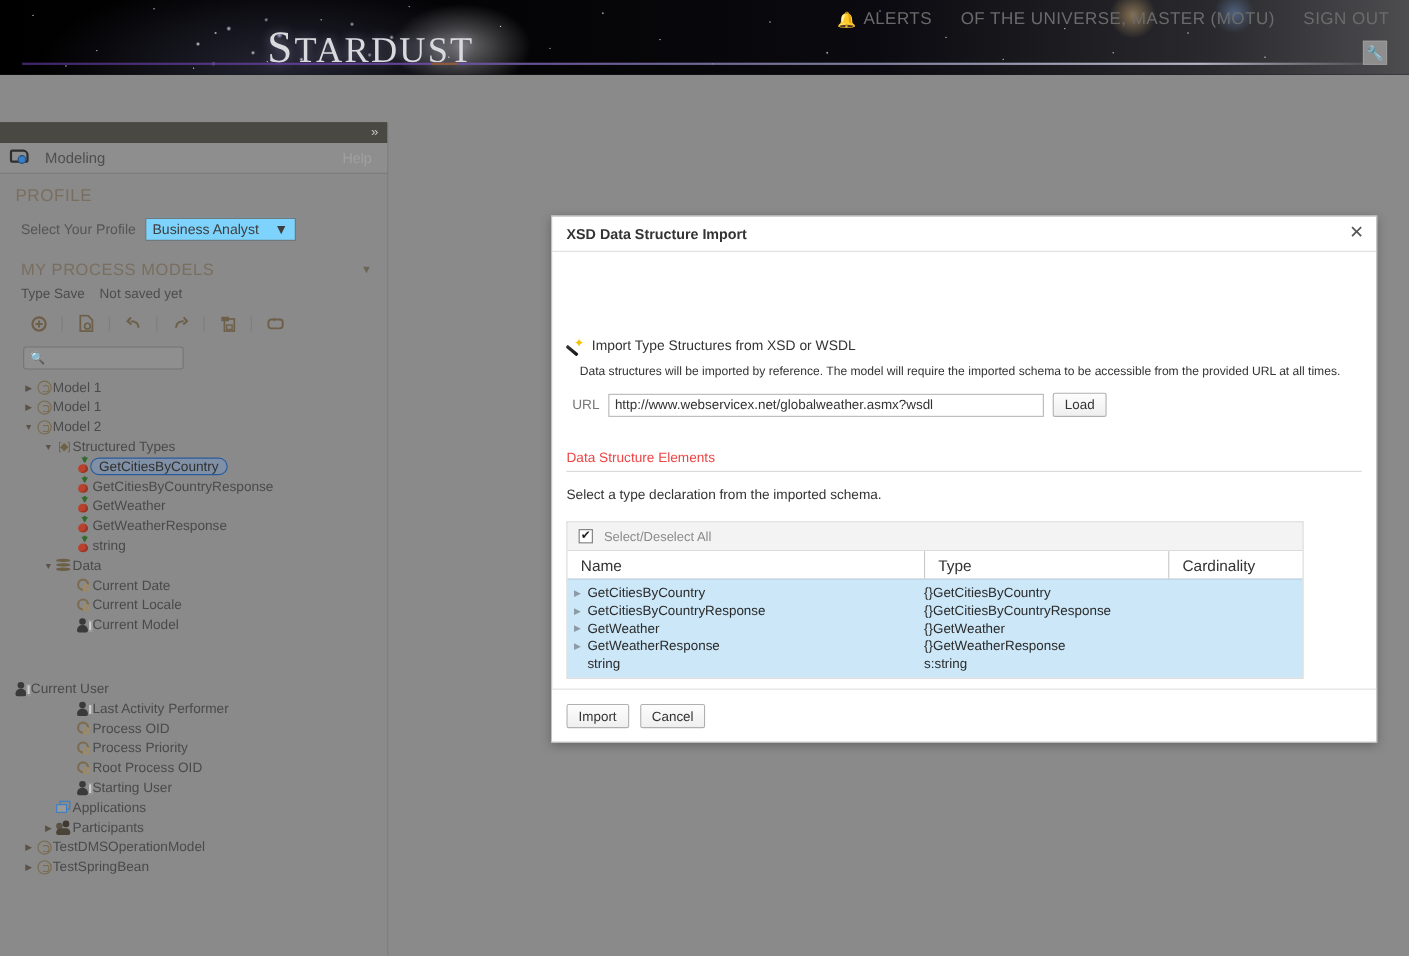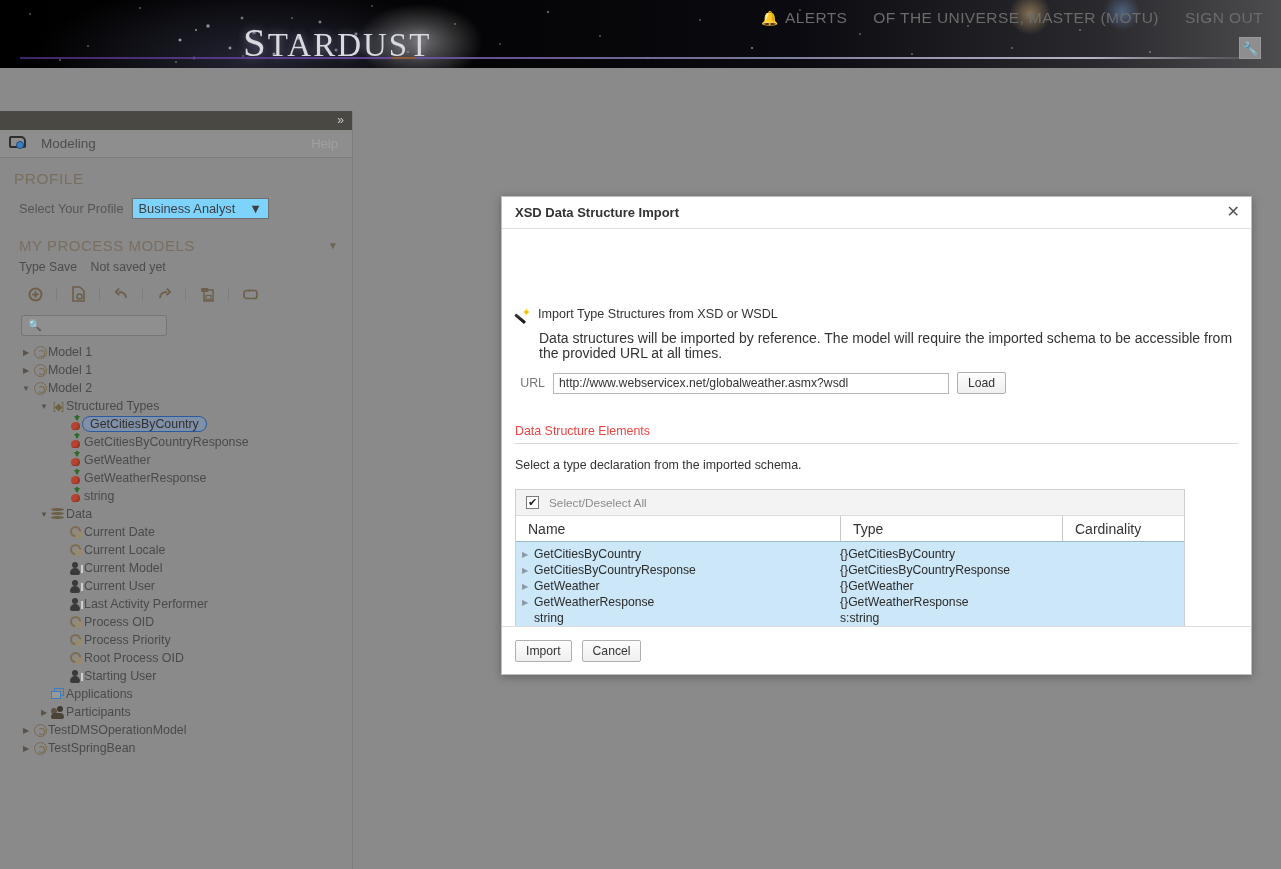--- a/index.html
+++ b/index.html
@@ -241,21 +241,21 @@
   .wand {
     width: 16px; height: 16px; position: relative; flex: none; margin-top: 1px;
   }
   .wand .stick {
     position: absolute; left: 0px; top: 5px; width: 13px; height: 3.4px;
     background: linear-gradient(135deg,#3a3a3a,#111); transform: rotate(40deg); transform-origin: left center;
     border-radius: 1px;
   }
   .wand .spark { position: absolute; right: 0px; top: -1px; font-size: 11px; color: #f2c200; line-height: 10px; }
   .import-title { font-size: 12.6px; color: #333; }
-  .import-desc { font-size: 14px; color: #333; margin: 7px 0 0 24px; line-height: 15px; }
+  .import-desc { font-size: 11px; color: #333; margin: 7px 0 0 12px; line-height: 15px; }
 
   #url-row { display: flex; align-items: center; gap: 8px; margin: 11px 0 0 0; }
   #url-label { font-size: 12.4px; color: #777; width: 30px; text-align: right; }
   #url-input {
     width: 396px; height: 21px; border: 1px solid #b7b7b7; background: #fff;
     font-size: 12.2px; color: #333; padding: 0 5px; outline: none;
     font-family: "Liberation Sans", sans-serif;
   }
   .btn {
     border: 1px solid #b0b0b0; border-radius: 2px;
@@ -528,21 +528,21 @@
         <span class="tw"></span>
         <span class="ico">
           <span class="ic-user">
             <span class="h"></span>
             <span class="b"></span>
             <span class="p"></span>
           </span>
         </span>
         <span class="lbl">Current Model</span>
       </div>
-      <div class="node" style="padding-left: 56px;">
+      <div class="node" style=" margin-top: 40px;">
         <span class="tw"></span>
         <span class="ico">
           <span class="ic-user">
             <span class="h"></span>
             <span class="b"></span>
             <span class="p"></span>
           </span>
         </span>
         <span class="lbl">Current User</span>
       </div>

